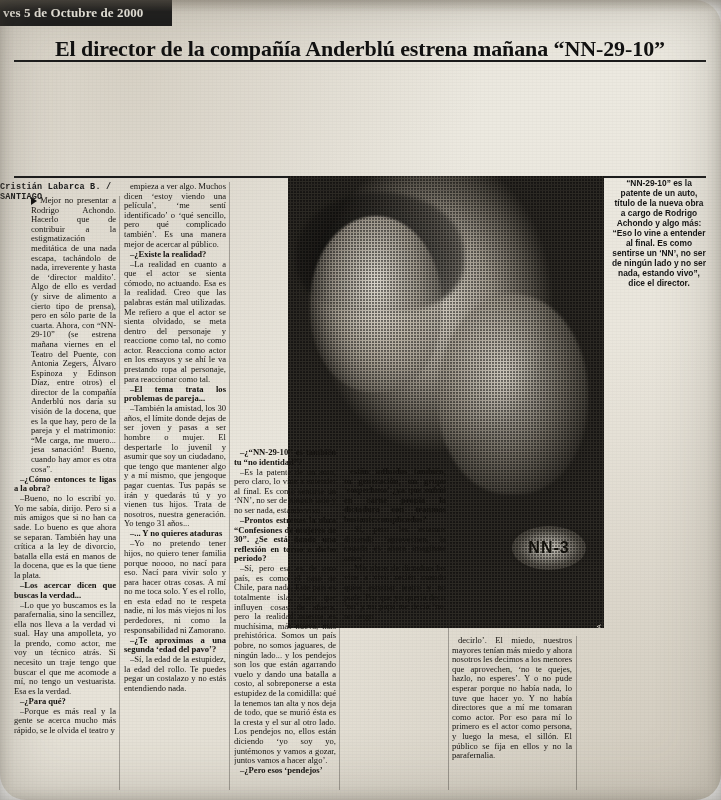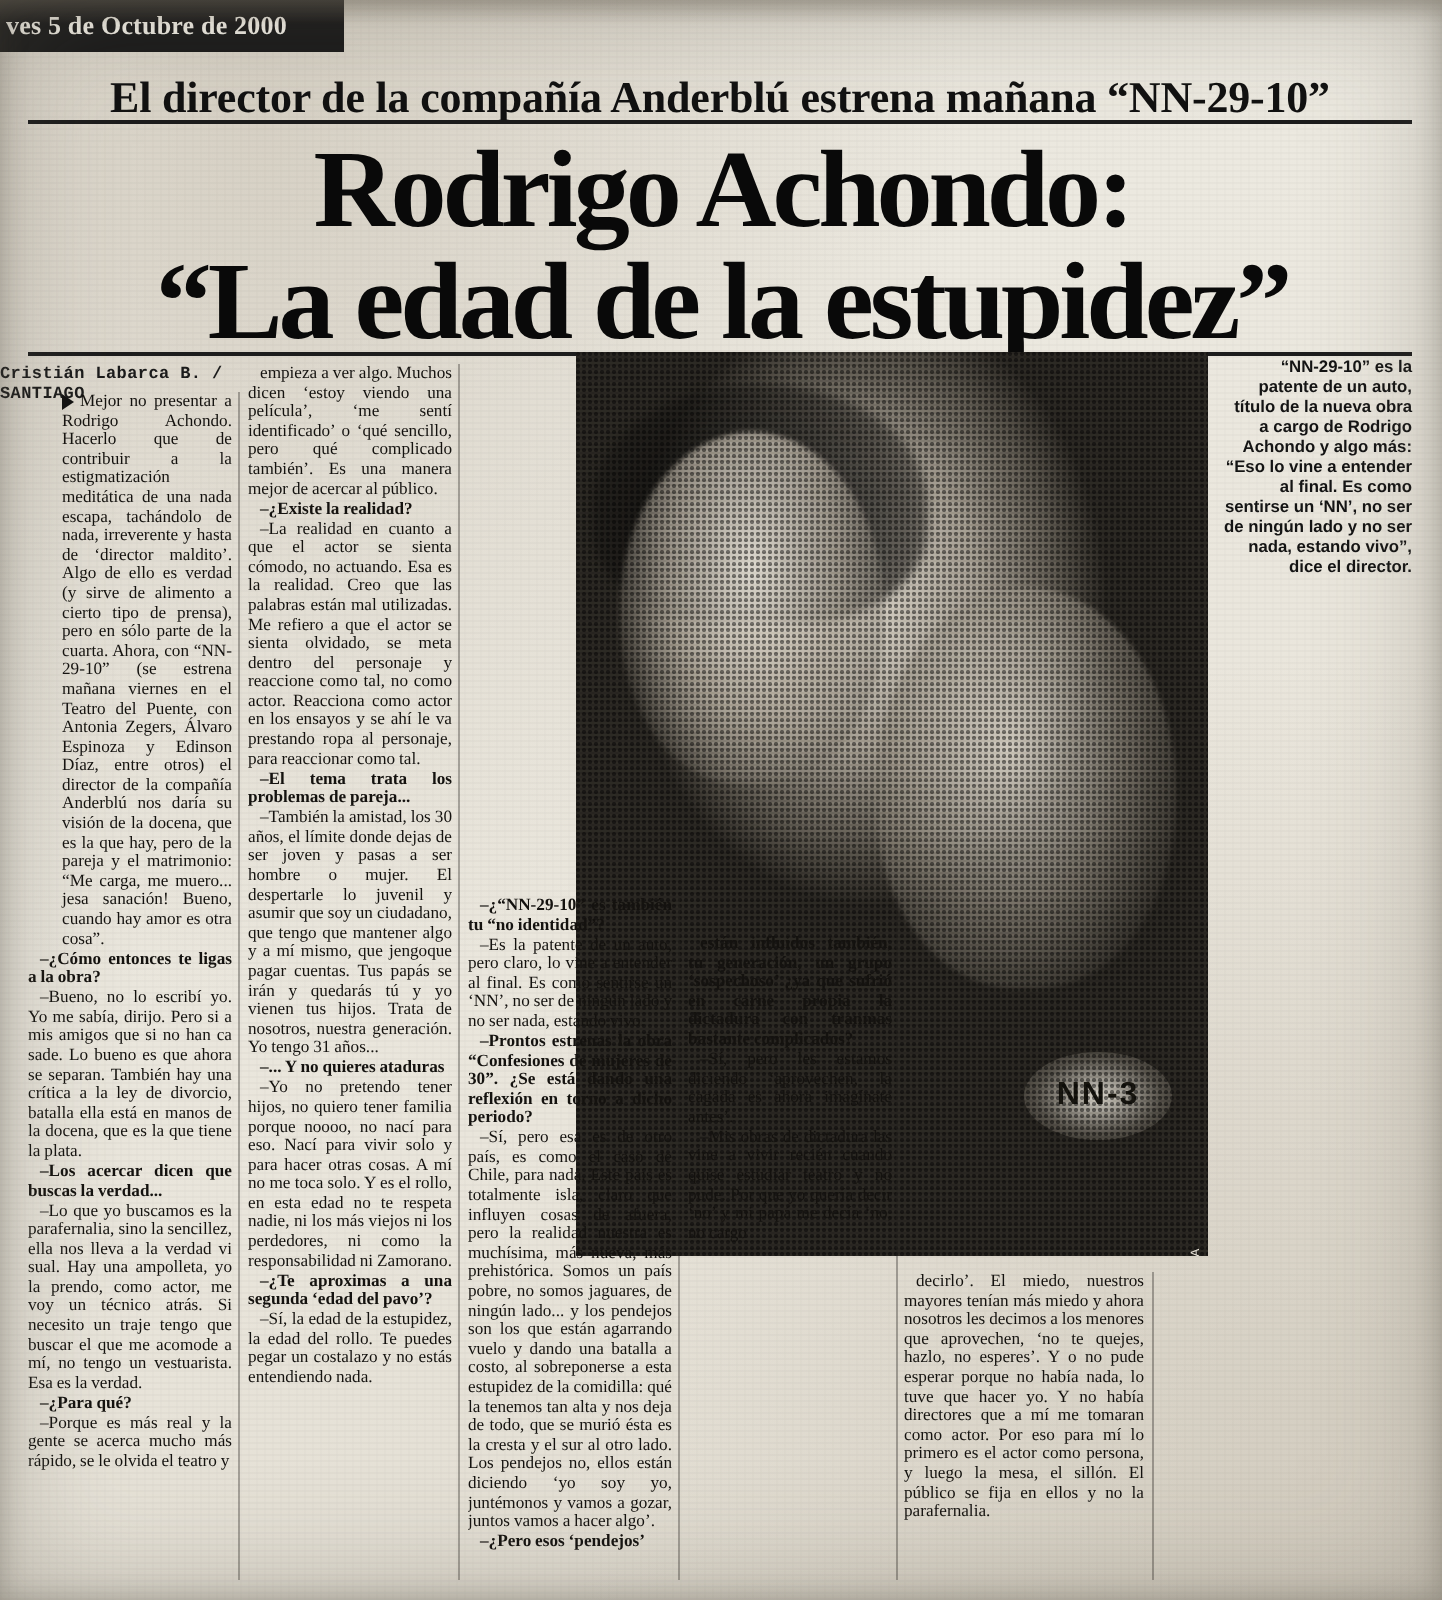--- a/index.html
+++ b/index.html
@@ -17,20 +17,21 @@
 
   
   #page {
     position: absolute;
     inset: 0;
     background:
       radial-gradient(ellipse at 18% 8%, rgba(200,192,178,0.55) 0%, rgba(214,208,196,0.0) 42%),
       radial-gradient(ellipse at 92% 94%, rgba(196,188,174,0.45) 0%, rgba(214,208,196,0.0) 40%),
       linear-gradient(160deg, #e6e2d8 0%, #ece9e0 28%, #e9e5db 62%, #ded9cd 100%);
     filter: none;
+    border-radius: 26px;
   }
   #grain {
     position: absolute;
     inset: 0;
     pointer-events: none;
     opacity: 0.30;
     background-image:
       repeating-linear-gradient(0deg, rgba(0,0,0,0.055) 0px, rgba(0,0,0,0.055) 1px, rgba(255,255,255,0) 1px, rgba(255,255,255,0) 3px),
       repeating-linear-gradient(90deg, rgba(0,0,0,0.035) 0px, rgba(0,0,0,0.035) 1px, rgba(255,255,255,0) 1px, rgba(255,255,255,0) 4px);
     mix-blend-mode: multiply;
@@ -254,21 +255,21 @@
   
   .caption {
     position: absolute;
     left: 612px; top: 178px;
     width: 94px;
     font-family: "Liberation Sans", sans-serif;
     font-weight: bold;
     font-size: 8.4px;
     line-height: 10px;
     color: #141414;
-    text-align: right;
+    text-align: center;
   }
 
   
   .vsep {
     position: absolute;
     width: 1px;
     background: rgba(40,38,34,0.35);
   }
 
   
@@ -288,24 +289,20 @@
 </head>
 <body>
 
 <div id="page">
 
   <div class="date-strip">ves 5 de Octubre de 2000</div>
 
   <div class="kicker">El director de la compañía Anderblú estrena mañana “NN-29-10”</div>
   <div class="rule-top"></div>
 
-  <div class="headline">
-    <span class="l1">Rodrigo Achondo:</span>
-    <span class="l2">“La edad de la estupidez”</span>
-  </div>
   <div class="rule-bottom"></div>
 
   <div class="byline">Cristián Labarca B. / SANTIAGO</div>
 
   <div class="photo">
     <div class="photo-inner">
       <div class="dark-hair"></div>
       <div class="face-a"></div>
       <div class="face-b"></div>
       <div class="photo-mark">NN-3</div>

